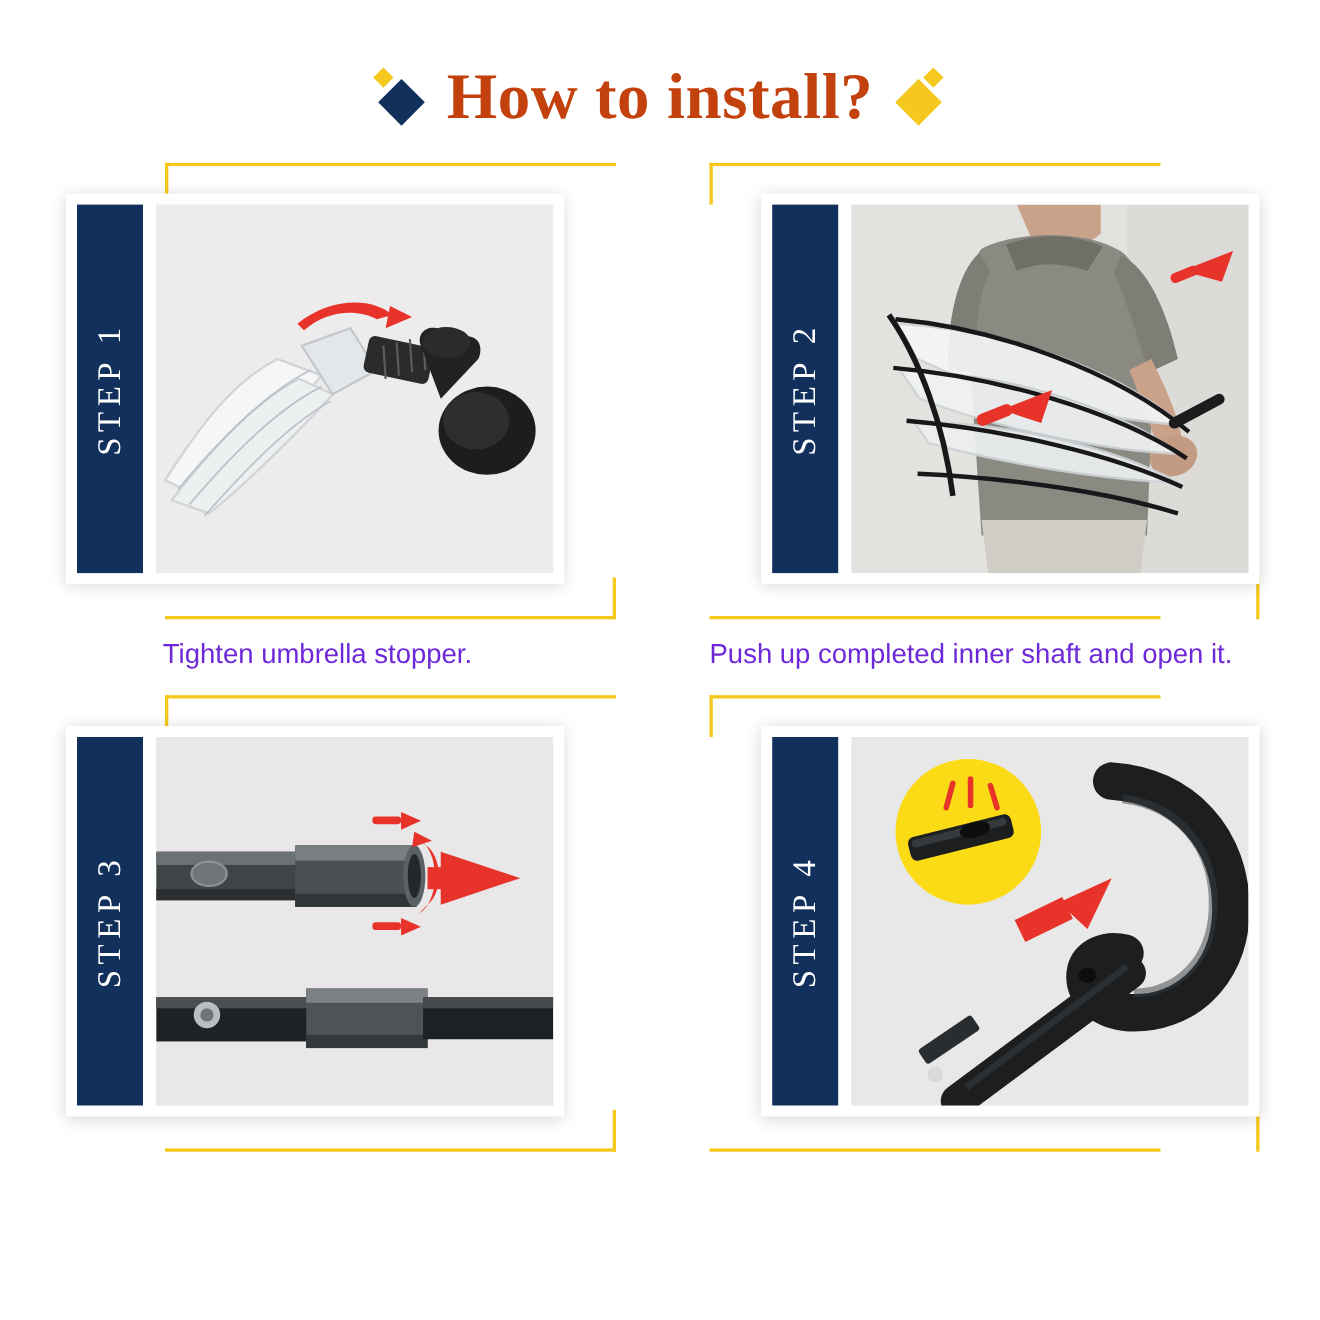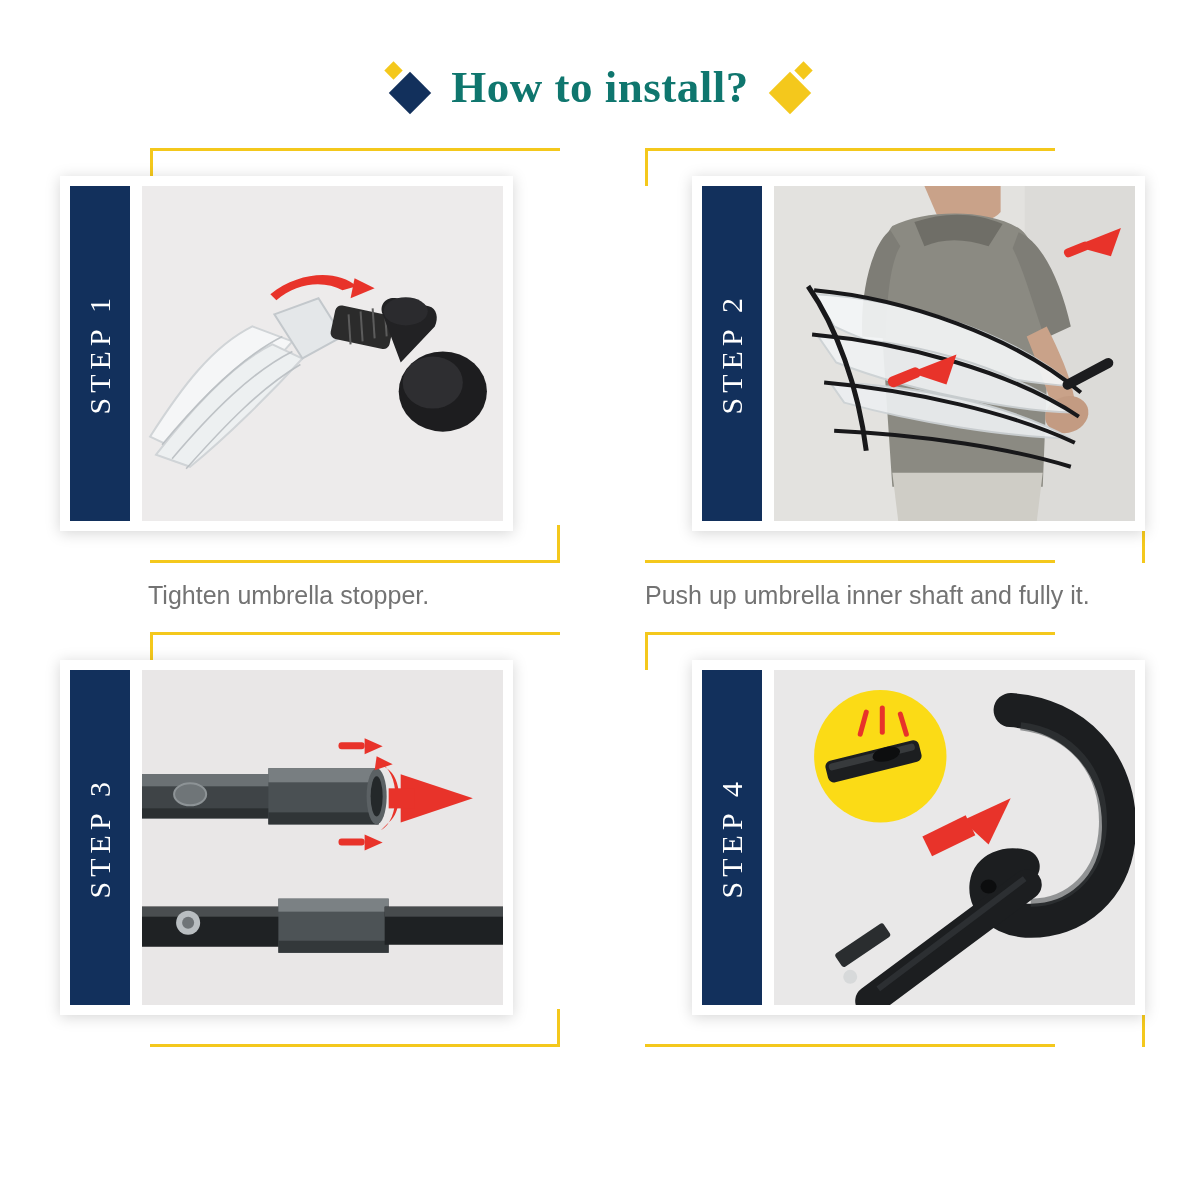--- a/index.html
+++ b/index.html
@@ -21,22 +21,22 @@
     width: 1200px;
     height: 70px;
     display: flex;
     align-items: center;
     justify-content: center;
     gap: 18px;
   }
   .title-text {
     font-family: "Liberation Serif", serif;
     font-weight: bold;
-    font-size: 45px;
-    color: #0f766e;
+    font-size: 59px;
+    color: #c2410c;
     letter-spacing: 0.5px;
     white-space: nowrap;
   }
   .deco { position: relative; width: 46px; height: 46px; }
   .deco .big {
     position: absolute;
     width: 30px; height: 30px;
     transform: rotate(45deg);
   }
   .deco .small {
@@ -131,21 +131,21 @@
     margin-left: 12px;
     background: #eceaea;
     position: relative;
     overflow: hidden;
   }
 
   .caption {
     margin-top: 16px;
     font-size: 25px;
     line-height: 1.32;
-    color: #737373;
+    color: #6d28d9;
   }
   .cap-left { padding-left: 88px; padding-right: 6px; }
   .cap-right { padding-left: 0px; padding-right: 6px; }
 
   
   .svgwrap { position: absolute; inset: 0; }
 </style>
 </head>
 <body>
 
@@ -270,21 +270,21 @@
               <rect x="288" y="64" width="26" height="9" rx="4" transform="rotate(-22 288 64)"></rect>
             </g>
             <g fill="#e8332a">
               <polygon points="136,186 182,168 172,198"></polygon>
               <rect x="112" y="192" width="34" height="11" rx="5" transform="rotate(-22 112 192)"></rect>
             </g>
           </svg>
         </div>
       </div>
     </div>
-    <div class="caption cap-right">Push up umbrella inner shaft and fully it.</div>
+    <div class="caption cap-right">Push up completed inner shaft and open it.</div>
   </div>
 
   <div class="cell">
     <div class="frame">
       <span class="yl-top"></span>
         <span class="yl-left"></span>
       <span class="yl-bottom"></span>
         <span class="yl-right"></span>
       <div class="card">
         <div class="step-tab">

